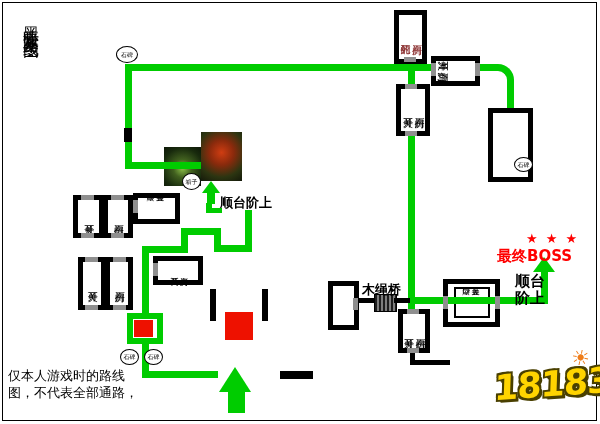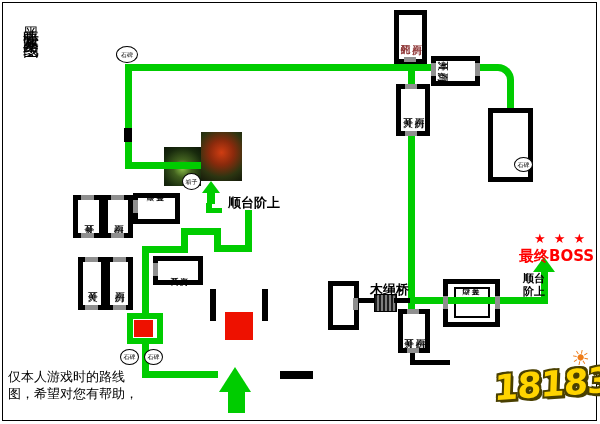--- a/index.html
+++ b/index.html
@@ -17,29 +17,29 @@
   .vcol { writing-mode:vertical-lr; text-orientation:upright; line-height:1.05; font-size:10px; letter-spacing:0px; }
   .sm .vcol { font-size:8px; }
   .nailed .vcol { color:#8b2f2f; }
   .r180 { transform:rotate(180deg); }
   .notch { position:absolute; background:#8f8f8f; z-index:5; }
   .gstrip { position:absolute; background:#00cc00; z-index:6; }
   .circle { position:absolute; background:#fff; border:1px solid #000; border-radius:50%;
     display:flex; align-items:center; justify-content:center; font-size:6px; line-height:1;
     z-index:6; white-space:nowrap; overflow:hidden; }
   .tri { position:absolute; width:0; height:0; z-index:2; }
-  .lbl { position:absolute; z-index:6;margin-left:8px; }
+  .lbl { position:absolute; z-index:6; }
   .thumb { position:absolute; }
   #t1 { z-index:1; background:radial-gradient(circle at 50% 55%, #8cbf49 0%, #41601f 32%, #182a0d 72%, #0d1707 100%); }
   #t2 { z-index:2; background:radial-gradient(circle at 50% 42%, #cf3d12 0%, #8a2a0c 35%, #2c3511 70%, #14190a 100%); }
   #borderframe { position:absolute; left:2px; top:2px; width:593px; height:417px;
     border:1px solid #000; z-index:0; pointer-events:none; }
   #title { position:absolute; left:20px; top:13px; writing-mode:vertical-lr; text-orientation:upright;
     font-size:16px; letter-spacing:3px; z-index:6; }
-  #note { position:absolute; left:8px; top:369px; font-size:13px; line-height:1.3; z-index:6; }
+  #note { position:absolute; left:8px; top:369px; font-size:13px; line-height:1.3; z-index:6;font-family:Liberation Mono, monospace; }
   #logo { position:absolute; left:492px; top:348px; width:104px; height:72px; z-index:7; }
   #logo .txt { position:absolute; left:2px; top:16px; display:inline-block;
     font-size:35px; font-weight:bold; letter-spacing:-1px; color:#ffd400;
     transform:rotate(-4deg) skewX(-6deg);
     text-shadow:2px 2px 0 #4a4000, -2px -2px 0 #4a4000, 2px -2px 0 #4a4000,
                 -2px 2px 0 #4a4000, 3px 3px 0 #4a4000; }
   #logo .sun { position:absolute; right:6px; top:-2px; font-size:21px; color:#ef7d1a;
     transform:rotate(12deg); }
   .red { position:absolute; background:#ee1100; z-index:3; }
   .bridge { position:absolute; border:1px solid #000; z-index:3;
@@ -49,21 +49,21 @@
 <body>
 
 <div id="stage">
 
   <div id="borderframe"></div>
 
   <div id="title">黑暗要塞路线图</div>
 
   <div id="note">
     <div>仅本人游戏时的路线</div>
-    <div>图，希望对您有帮助，</div>
+    <div>图，不代表全部通路，</div>
   </div>
 
   <div id="t1" class="thumb" style="left:164px;top:147px;width:37px;height:39px;"></div>
 
   <div class="g" style="left:125px;top:64px;width:306px;height:7px;"></div>
   <div class="abs" style="left:480px;top:64px;width:34px;height:48px;border-top:7px solid #00cc00;border-right:7px solid #00cc00;border-top-right-radius:16px;box-sizing:border-box;z-index:2;"></div>
   <div class="g" style="left:408px;top:55px;width:7px;height:32px;"></div>
   <div class="g" style="left:408px;top:133px;width:7px;height:176px;"></div>
   <div class="g" style="left:408px;top:297px;width:140px;height:7px;"></div>
   <div class="g" style="left:541px;top:270px;width:7px;height:34px;"></div>
@@ -208,22 +208,22 @@
   <div class="circle" style="left:144px;top:349px;width:17px;height:14px;">
     <span>石碑</span>
     </div>
   <div class="circle" style="left:514px;top:157px;width:17px;height:13px;">
     <span>石碑</span>
     </div>
 
   <div class="lbl" style="left:220px;top:194px;font-size:13px;font-weight:bold;">顺台阶上</div>
   <div class="lbl" style="left:362px;top:281px;font-size:13px;font-weight:bold;">木绳桥</div>
   <div class="lbl" style="left:526px;top:231px;font-size:13px;color:#ff0000;letter-spacing:2px;">★ ★ ★</div>
-  <div class="lbl" style="left:511px;top:247px;font-size:15px;font-weight:bold;color:#ff0000;">最终BOSS</div>
-  <div class="lbl" style="left:515px;top:273px;font-size:11px;font-weight:bold;line-height:1.15;">
+  <div class="lbl" style="left:497px;top:247px;font-size:15px;font-weight:bold;color:#ff0000;">最终BOSS</div>
+  <div class="lbl" style="left:515px;top:273px;font-size:15px;font-weight:bold;line-height:1.15;">
     <div>顺台</div>
     <div>阶上</div>
   </div>
 
   <div id="logo">
     <span class="sun">☀</span>
     <span class="txt">18183</span>
   </div>
 
 </div>

